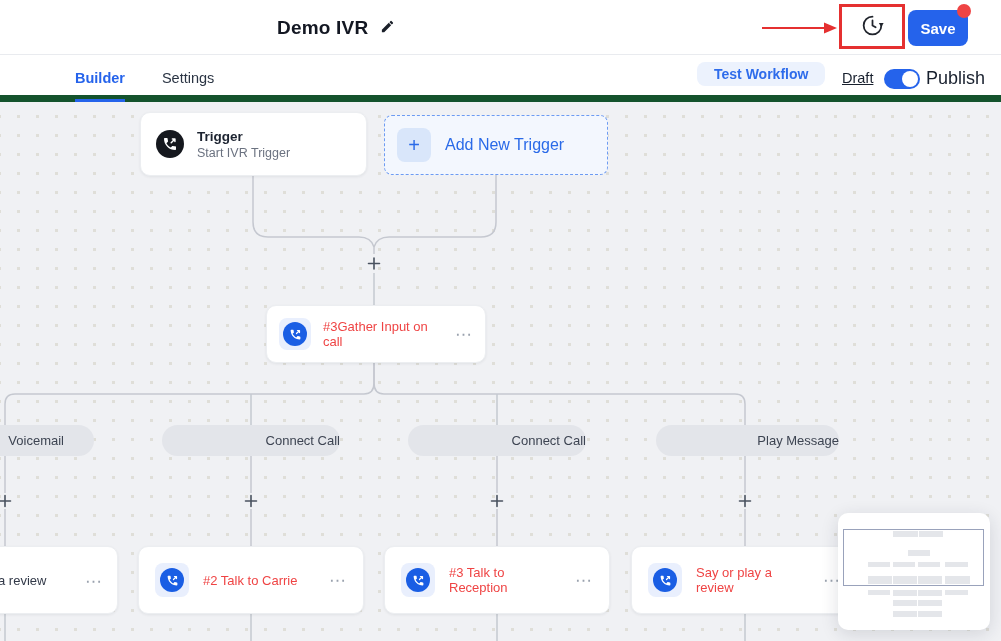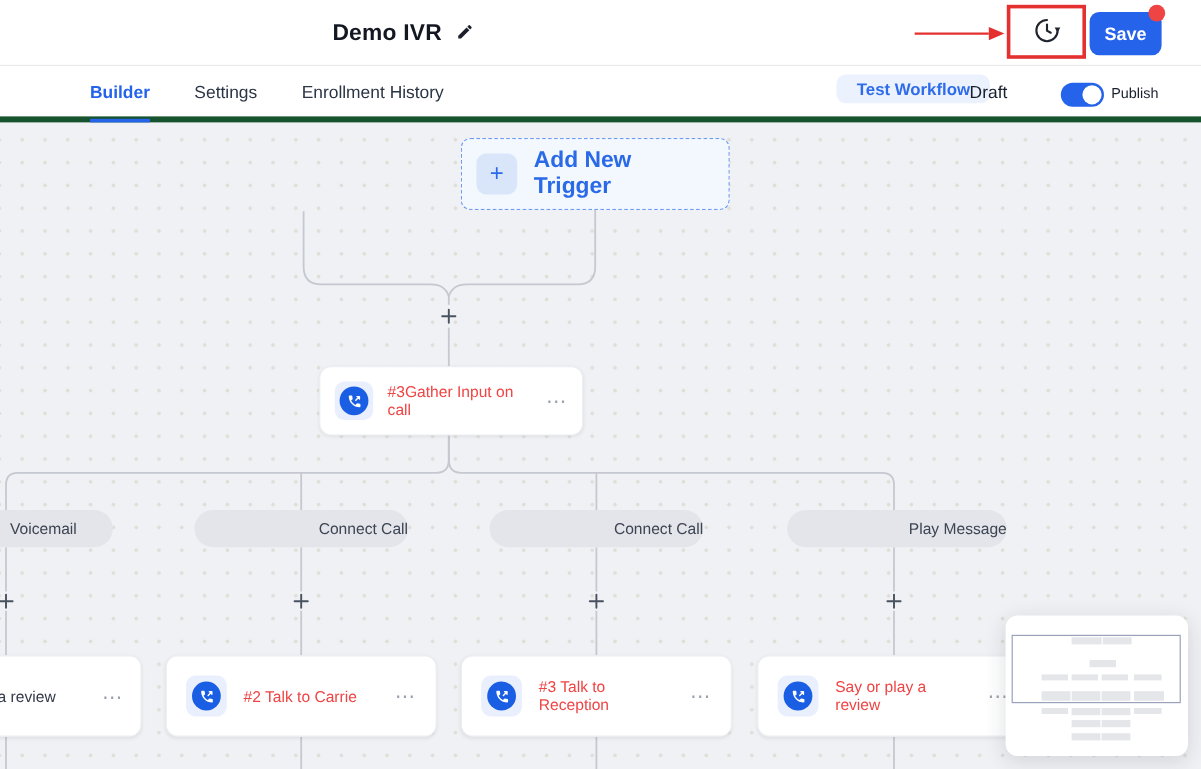--- a/index.html
+++ b/index.html
@@ -16,30 +16,30 @@
   .history-box { position:absolute; left:839px; top:4px; width:66px; height:45px;
                  border:3px solid #e53030; background:#fff; display:flex; align-items:center; justify-content:center; }
   .history-btn { background:none; border:none; display:flex; align-items:center; justify-content:center; cursor:pointer; }
   .save-btn { position:absolute; left:908px; top:10px; width:60px; height:36px; background:#2563eb; color:#fff;
               font-size:15px; font-weight:600; border:none; border-radius:8px; cursor:pointer;
               font-family:"Liberation Sans", sans-serif; }
   .save-dot { position:absolute; left:957px; top:4px; width:14px; height:14px; border-radius:50%; background:#ef4444; z-index:6; }
 
   
   .tabbar { position:absolute; left:0; top:55px; width:1001px; height:47px; background:#fff;
-            border-bottom:5px solid #14532d; z-index:5; }
+            border-bottom:7px solid #14532d; z-index:5; }
   .tabs { position:absolute; left:75px; top:0; height:47px; display:flex; gap:37px; }
   .tab { display:flex; align-items:center; height:47px; font-size:14.5px; font-weight:500; color:#2b3544;
          cursor:pointer; border-bottom:3px solid transparent; padding-top:2px; }
   .tab.active { color:#2563eb; font-weight:600; border-bottom-color:#2563eb; }
   .test-btn { position:absolute; left:697px; top:7px; height:24px; padding:0 17px; background:#ecf2fd; color:#2e6ceb;
               font-size:14px; font-weight:600; border:none; border-radius:8px; cursor:pointer;
               font-family:"Liberation Sans", sans-serif; }
-  .draft-label { position:absolute; left:808px; top:0; line-height:47px; font-size:14.5px; color:#18202e; }
-  .publish-label { position:absolute; left:926px; top:0; line-height:47px; font-size:12px; color:#18202e; }
+  .draft-label { position:absolute; left:842px; top:0; line-height:47px; font-size:14.5px; color:#18202e;text-decoration:underline; }
+  .publish-label { position:absolute; left:926px; top:0; line-height:47px; font-size:18px; color:#18202e; }
   .toggle { position:absolute; left:884px; top:14px; width:36px; height:20px; border-radius:10px; background:#2563eb; cursor:pointer; }
   .toggle .knob { position:absolute; left:18px; top:2px; width:16px; height:16px; border-radius:50%; background:#fff; }
 
   
   .canvas { position:absolute; left:0; top:102px; width:1001px; height:539px; background:#f0f1f4;
             background-image: radial-gradient(circle, #dfded8 1.6px, transparent 1.7px);
             background-size:19px 19px; background-position:9px 5px; overflow:hidden; }
   .wires { position:absolute; left:0; top:0; z-index:0; }
 
   .card { position:absolute; background:#fff; border:1px solid #eceef1; border-radius:10px;
@@ -48,21 +48,21 @@
   .trigger-icon { width:28px; height:28px; border-radius:50%; background:#15181e; color:#fff;
                   display:flex; align-items:center; justify-content:center; flex:0 0 auto; }
   .trigger-title { font-size:13.5px; font-weight:700; color:#1c2330; margin-bottom:2px; }
   .trigger-sub { font-size:12.5px; color:#6b7280; }
 
   .add-trigger { position:absolute; left:384px; top:13px; width:224px; height:60px; border:1.5px dashed #6d9bf2;
                  border-radius:8px; background:#f3f7fe; display:flex; align-items:center; padding:0 12px; gap:14px;
                  z-index:1; cursor:pointer; }
   .add-tile { width:34px; height:34px; border-radius:8px; background:#d9e6fa; color:#2a6ae8; font-size:20px;
               display:flex; align-items:center; justify-content:center; }
-  .add-label { font-size:19px; font-weight:700; color:#2a6ae8; }
+  .add-label { font-size:16px; font-weight:400; color:#2a6ae8; }
 
   .gather-node { left:266px; top:203px; width:220px; height:58px; padding:0 12px; gap:12px; }
   .icon-sq { width:32px; height:32px; border-radius:8px; background:#e9effd; display:flex; align-items:center;
              justify-content:center; flex:0 0 auto; }
   .icon-circle { width:24px; height:24px; border-radius:50%; background:#1a5ee4; color:#fff; display:flex;
                  align-items:center; justify-content:center; }
   .node-label { flex:1; font-size:13px; color:#ef4444; }
   .more { color:#9aa2ae; font-size:17px; letter-spacing:1px; cursor:pointer; background:none; border:none; line-height:1; }
 
   .pill { position:absolute; top:323px; height:31px; border-radius:16px; background:#e3e5ea; color:#3d4452;
@@ -124,21 +124,20 @@
     </div>
 
     <button class="save-btn">Save</button>
     <span class="save-dot"></span>
   </div>
 
   <div class="tabbar">
     <div class="tabs">
       <div class="tab active">Builder</div>
       <div class="tab">Settings</div>
-      <div class="tab">Enrollment History</div>
     </div>
     <button class="test-btn">Test Workflow</button>
     <span class="draft-label">Draft</span>
     <div class="toggle">
         <span class="knob"></span>
       </div>
     <span class="publish-label">Publish</span>
   </div>
 
   <div class="canvas">
@@ -163,20 +162,31 @@
       </g>
       <g stroke="#49525f" stroke-width="1.6" stroke-linecap="round">
         <path d="M368.5 161.5 H379.5 M374 156 V167"></path>
         <path d="M-0.5 399 H10.5 M5 393.5 V404.5"></path>
         <path d="M245.5 399 H256.5 M251 393.5 V404.5"></path>
         <path d="M491.5 399 H502.5 M497 393.5 V404.5"></path>
         <path d="M739.5 399 H750.5 M745 393.5 V404.5"></path>
       </g>
     </svg>
 
+    <div class="card trigger-card">
+      <span class="trigger-icon">
+        <svg width="16" height="16">
+            <use href="#phone-glyph"></use>
+          </svg>
+      </span>
+      <span>
+        <div class="trigger-title">Trigger</div>
+        <div class="trigger-sub">Start IVR Trigger</div>
+      </span>
+    </div>
 
     <div class="add-trigger">
       <span class="add-tile">+</span>
       <span class="add-label">Add New Trigger</span>
     </div>
 
     <div class="card gather-node">
       <span class="icon-sq">
         <span class="icon-circle">
           <svg width="13" height="13">

